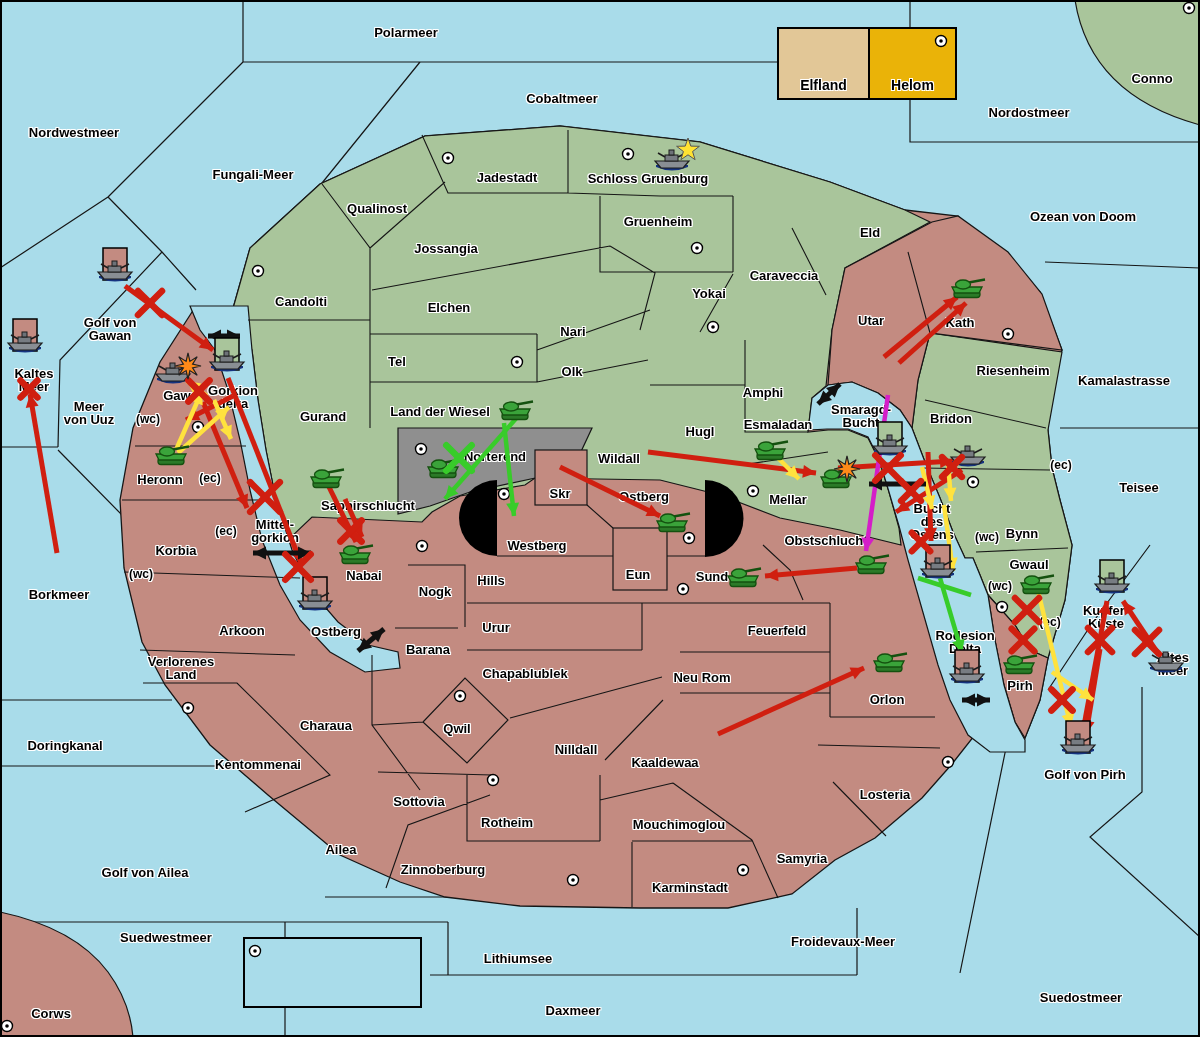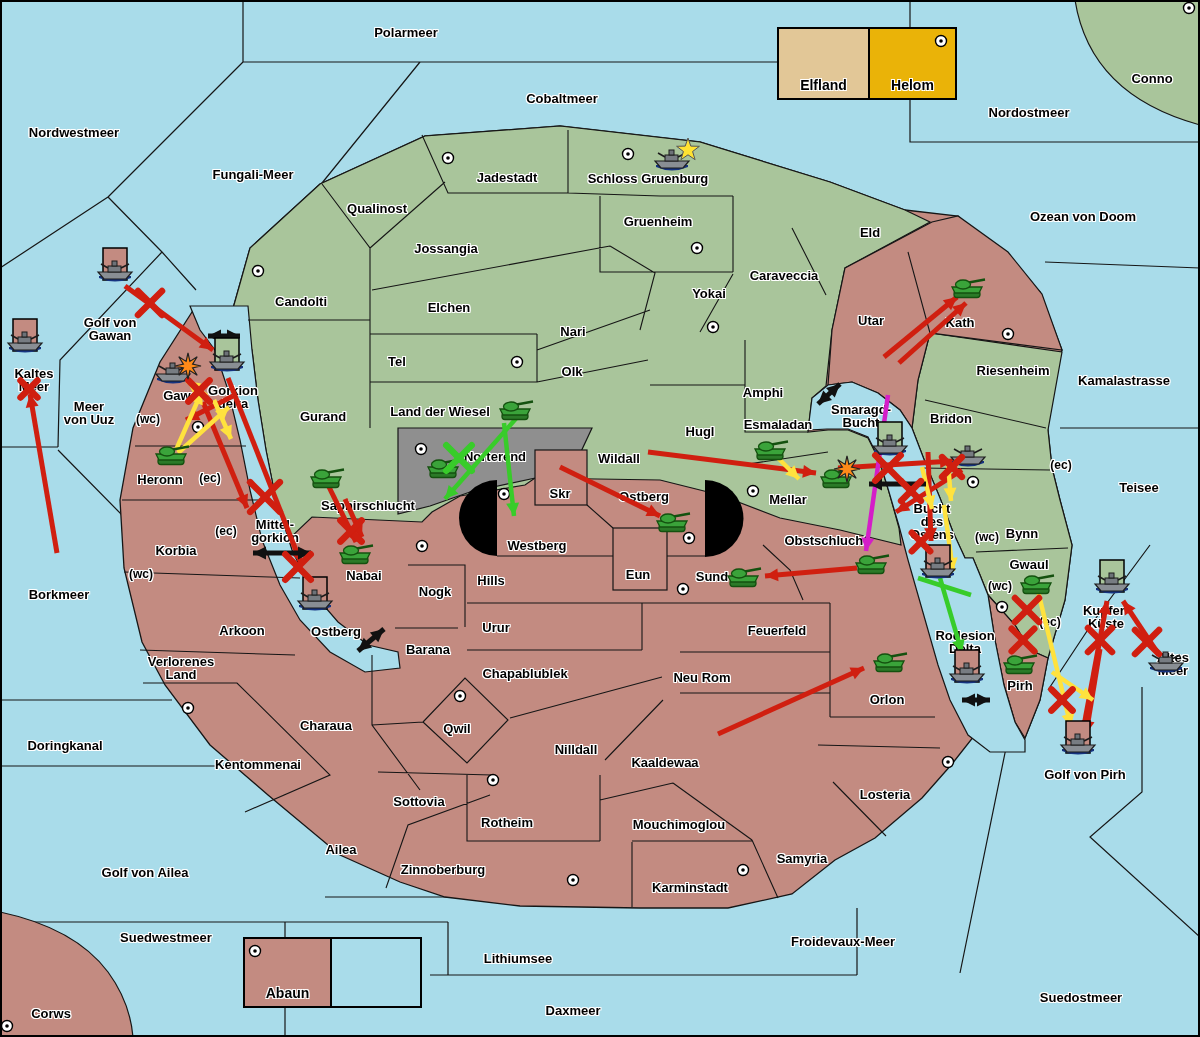--- a/index.html
+++ b/index.html
@@ -92,23 +92,20 @@
 
   <div class="legend" style="left:777px;top:27px;width:180px;height:73px;">
     <div class="cell" style="width: 93px; background: rgb(226, 199, 151);">
       <span>Elfland</span>
       </div>
     <div class="cell" style="width: 87px; background: #eab308;">
       <span>Helom</span>
       </div>
   </div>
   <div class="legend" style="left:243px;top:937px;width:179px;height:71px;">
-    <div class="cell" style="width: 87px; background: rgb(195, 139, 129);">
-      <span>Abaun</span>
-      </div>
   </div>
 
   <svg class="layer" id="sc-layer" viewBox="0 0 1200 1037">
       <g>
         <circle cx="448" cy="158" r="5.5" fill="#fff" stroke="#000" stroke-width="1.4"></circle>
         <circle cx="448" cy="158" r="1.8" fill="#000"></circle>
       </g>
       <g>
         <circle cx="628" cy="154" r="5.5" fill="#fff" stroke="#000" stroke-width="1.4"></circle>
         <circle cx="628" cy="154" r="1.8" fill="#000"></circle>

